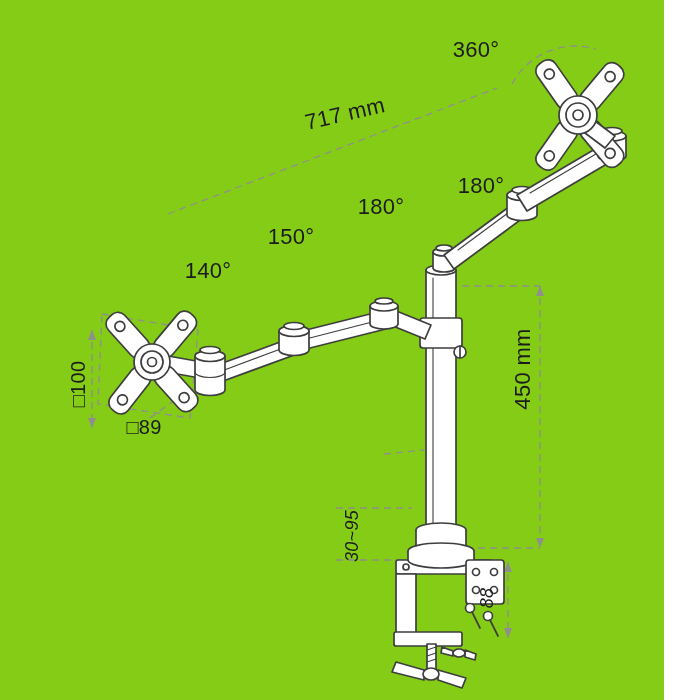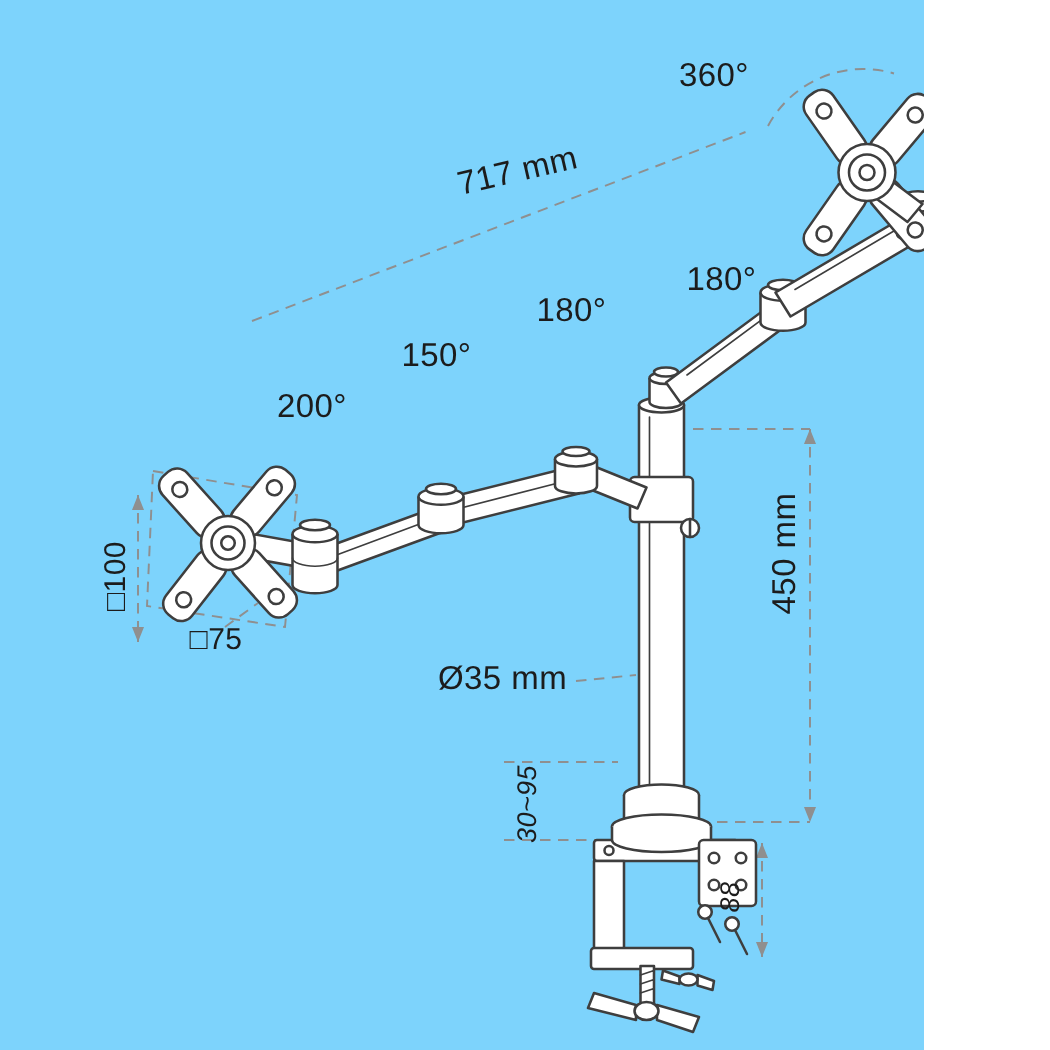--- a/index.html
+++ b/index.html
@@ -1,17 +1,17 @@
 <!DOCTYPE html>
 <html><head>
 <meta charset="utf-8">
 <style>
   html,body{margin:0;padding:0;background:#ffffff;}
   .stage{
-    position:relative;width:616px;height:700px;background:#7dd3fc;
+    position:relative;width:664px;height:700px;background:#84cc16;
     overflow:hidden;font-family:"Liberation Sans",sans-serif;
   }
   .stage svg{position:absolute;left:0;top:0;}
   
   .fw{fill:#ffffff;stroke:#3e3e3e;stroke-width:1.7;stroke-linejoin:round;}
   .ln{fill:none;stroke:#3e3e3e;stroke-width:1.7;stroke-linecap:round;}
   .thin{stroke-width:1.1;}
   .dash{fill:none;stroke:#8f8f8f;stroke-width:1.3;stroke-dasharray:7 5;}
   .arr{fill:#8f8f8f;stroke:none;}
   
@@ -196,26 +196,25 @@
   <div class="lbl" style="left:476px;top:50px;">360°</div>
 
   <div class="lbl rot13" style="left:345px;top:114px;">717 mm</div>
 
   <div class="lbl" style="left:481px;top:186px;">180°</div>
 
   <div class="lbl" style="left:381px;top:207px;">180°</div>
 
   <div class="lbl" style="left:291px;top:237px;">150°</div>
 
-  <div class="lbl" style="left:208px;top:271px;">200°</div>
+  <div class="lbl" style="left:208px;top:271px;">140°</div>
 
   <div class="lbl sm rot90" style="left:78px;top:384px;">□100</div>
 
-  <div class="lbl sm" style="left:144px;top:427px;">□75</div>
-
-  <div class="lbl" style="left:335px;top:452px;">Ø35 mm</div>
+  <div class="lbl sm" style="left:144px;top:427px;">□89</div>
+
 
   <div class="lbl rot90" style="left:523px;top:369px;">450 mm</div>
 
   <div class="lbl it rot90" style="left:352px;top:536px;">30~95</div>
 
   <div class="lbl it rot90" style="left:487px;top:598px;">88</div>
 </div>
 
 </body></html>

